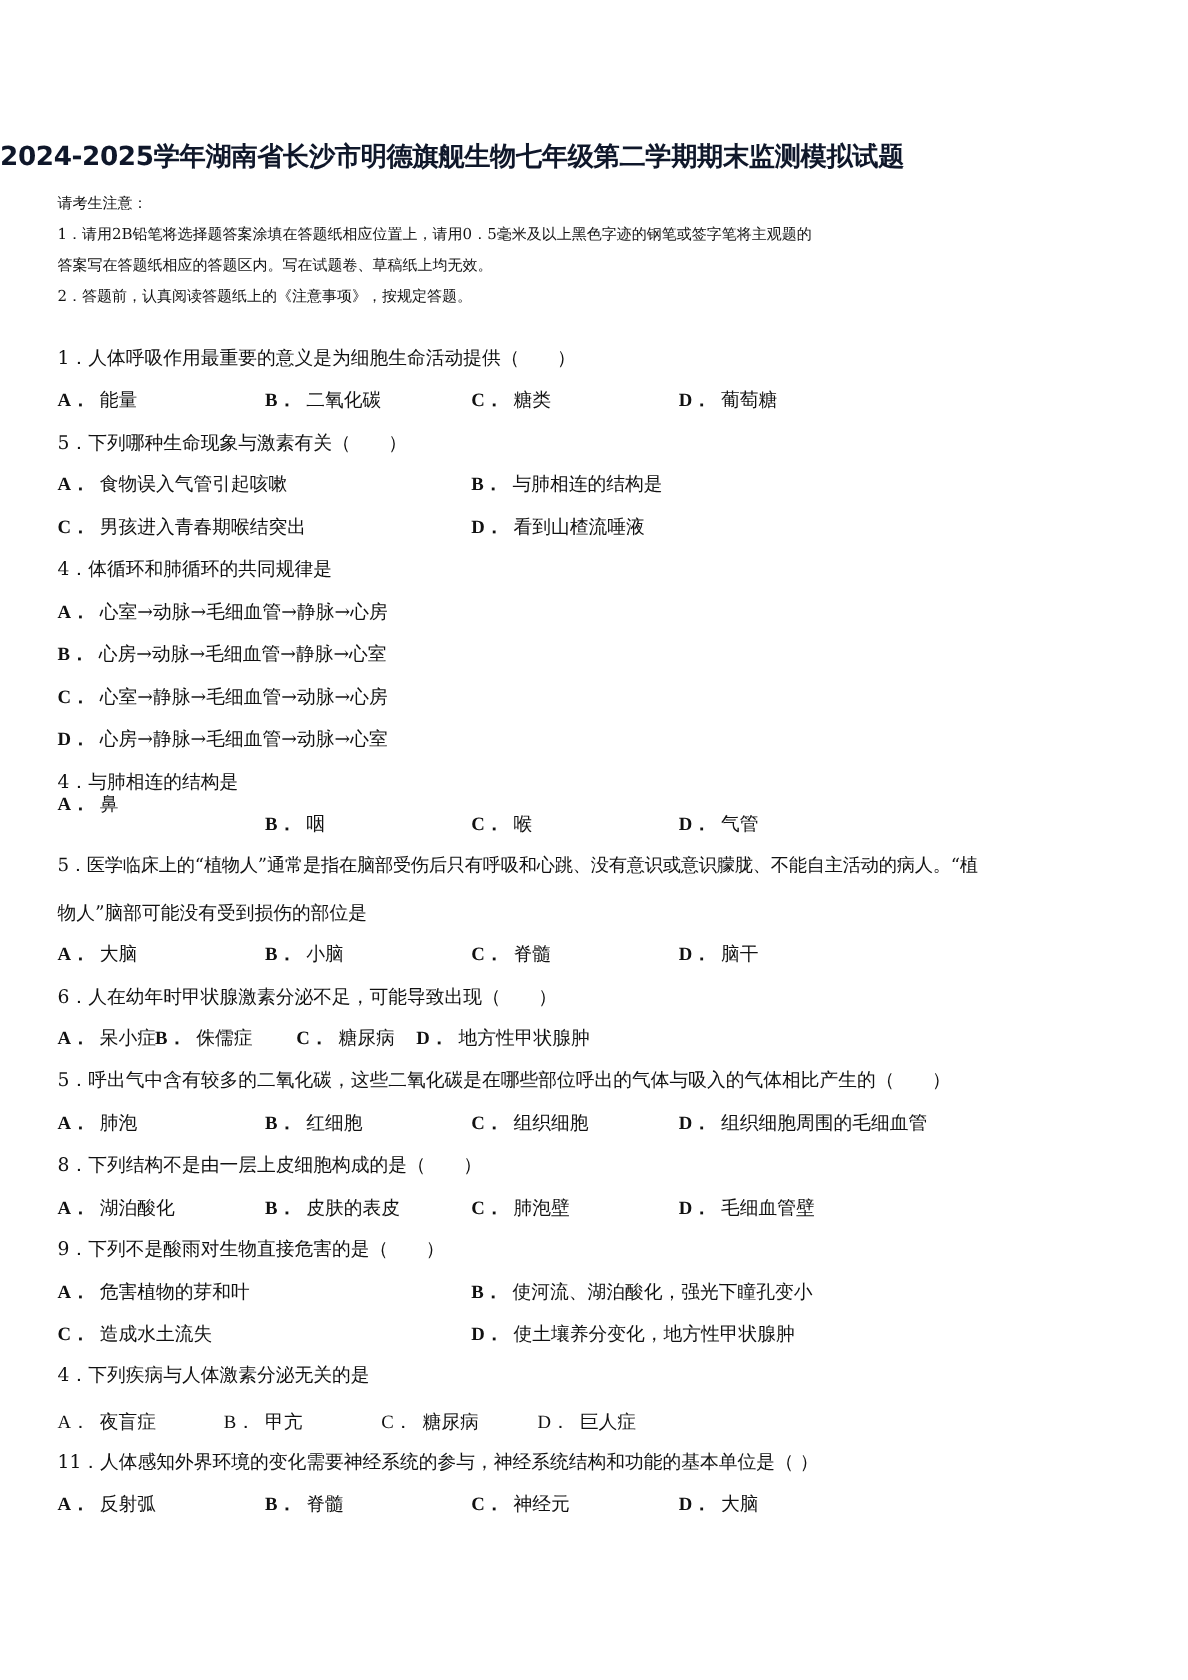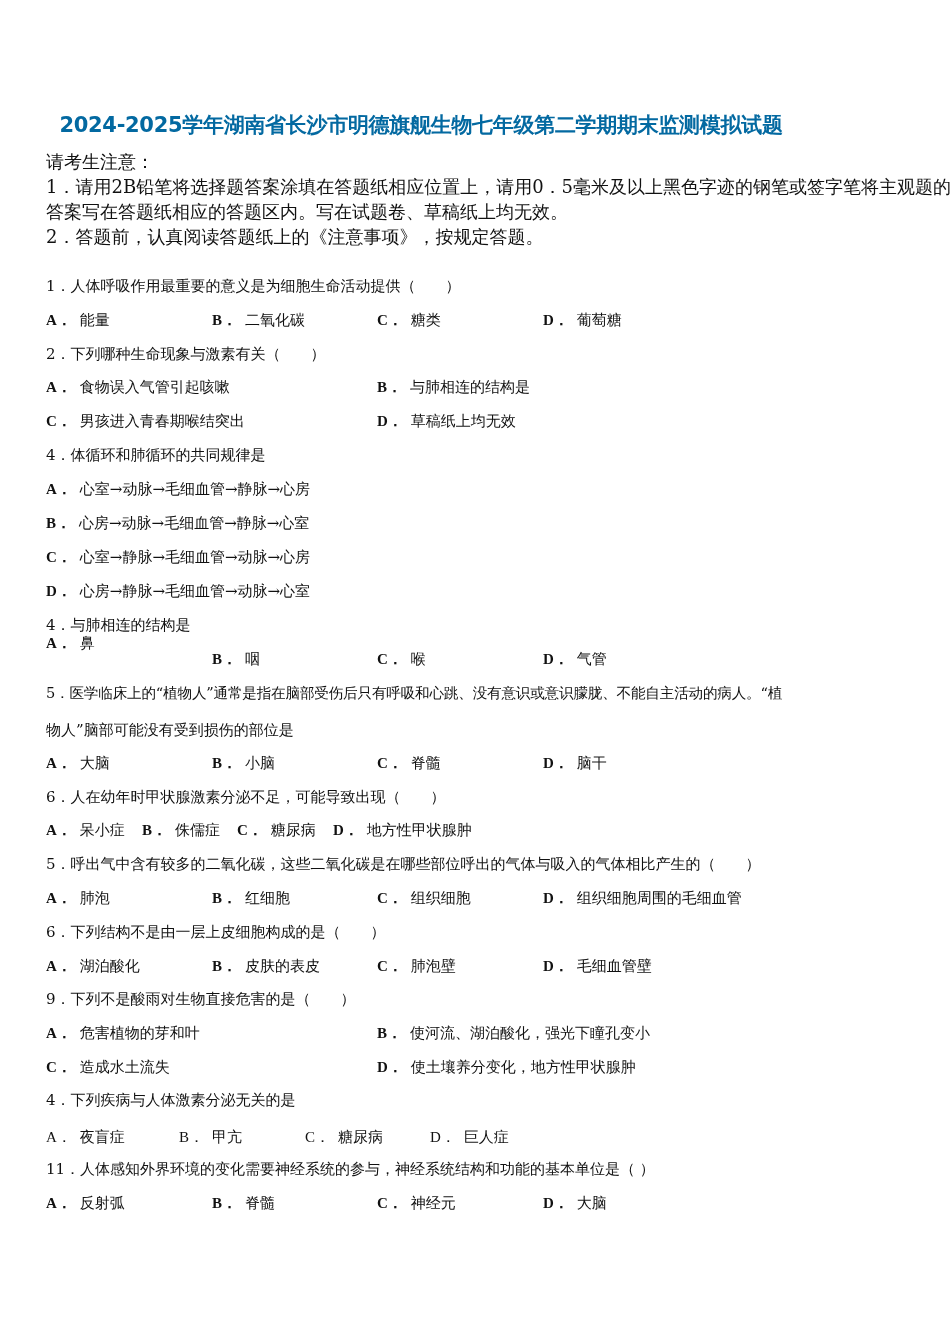--- a/index.html
+++ b/index.html
@@ -1,48 +1,48 @@
 <!DOCTYPE html>
 <html><head>
 <meta charset="utf-8">
 <style>
   html, body { margin: 0; padding: 0; background: #ffffff; }
   body { width: 950px; height: 1344px; position: relative; overflow: hidden;
          font-family: "DejaVu Serif", "Liberation Serif", serif; color: #111; }
-  .title { position: absolute; top: 111px; left: 0; width: 842px; text-align: center;
+  .title { position: absolute; top: 111px; left: 0; width: 842px; text-align: left;
            font-family: "DejaVu Sans", "Liberation Sans", sans-serif; font-weight: bold;
-           font-size: 21px; letter-spacing: -0.3px; color: #0369a1; }
+           font-size: 21px; letter-spacing: -0.3px; color: #0f172a; }
   .line { position: absolute; left: 46px; font-size: 15px; white-space: nowrap; line-height: 20px; }
   .opt { position: absolute; font-size: 15px; white-space: nowrap; line-height: 20px; }
   .lbl { font-weight: bold; font-family: "Liberation Serif", "DejaVu Serif", serif; margin-right: 8px; }
   .lbl.plain { font-weight: normal; }
-  .notice { font-size: 18px; }
+  .notice { font-size: 12px; }
 </style>
 </head>
 <body>
 
 <div>
   <div class="title">2024-2025学年湖南省长沙市明德旗舰生物七年级第二学期期末监测模拟试题</div>
 
   <div class="line notice" style="top:152px">请考生注意：</div>
   <div class="line notice" style="top:177px">1．请用2B铅笔将选择题答案涂填在答题纸相应位置上，请用0．5毫米及以上黑色字迹的钢笔或签字笔将主观题的</div>
   <div class="line notice" style="top:202px">答案写在答题纸相应的答题区内。写在试题卷、草稿纸上均无效。</div>
   <div class="line notice" style="top:227px">2．答题前，认真阅读答题纸上的《注意事项》，按规定答题。</div>
 
   <div class="line" style="top:276px">1．人体呼吸作用最重要的意义是为细胞生命活动提供（　　）</div>
   <div class="opt" style="top:310px;left:46px"><span class="lbl">A．</span><span>能量</span></div>
   <div class="opt" style="top:310px;left:212px"><span class="lbl">B．</span><span>二氧化碳</span></div>
   <div class="opt" style="top:310px;left:377px"><span class="lbl">C．</span><span>糖类</span></div>
   <div class="opt" style="top:310px;left:543px"><span class="lbl">D．</span><span>葡萄糖</span></div>
 
-  <div class="line" style="top:344px">2．下列哪种生命现象与激素有关（　　）</div>
+  <div class="line" style="top:344px">5．下列哪种生命现象与激素有关（　　）</div>
   <div class="opt" style="top:377px;left:46px"><span class="lbl">A．</span><span>食物误入气管引起咳嗽</span></div>
   <div class="opt" style="top:377px;left:377px"><span class="lbl">B．</span><span>与肺相连的结构是</span></div>
   <div class="opt" style="top:411px;left:46px"><span class="lbl">C．</span><span>男孩进入青春期喉结突出</span></div>
-  <div class="opt" style="top:411px;left:377px"><span class="lbl">D．</span><span>草稿纸上均无效</span></div>
+  <div class="opt" style="top:411px;left:377px"><span class="lbl">D．</span><span>看到山楂流唾液</span></div>
 
   <div class="line" style="top:445px">4．体循环和肺循环的共同规律是</div>
   <div class="opt" style="top:479px;left:46px"><span class="lbl">A．</span><span>心室→动脉→毛细血管→静脉→心房</span></div>
   <div class="opt" style="top:513px;left:46px"><span class="lbl">B．</span><span>心房→动脉→毛细血管→静脉→心室</span></div>
   <div class="opt" style="top:547px;left:46px"><span class="lbl">C．</span><span>心室→静脉→毛细血管→动脉→心房</span></div>
   <div class="opt" style="top:581px;left:46px"><span class="lbl">D．</span><span>心房→静脉→毛细血管→动脉→心室</span></div>
 
   <div class="line" style="top:615px">4．与肺相连的结构是</div>
   <div class="opt" style="top:633px;left:46px"><span class="lbl">A．</span><span>鼻</span></div>
   <div class="opt" style="top:649px;left:212px"><span class="lbl">B．</span><span>咽</span></div>
@@ -51,31 +51,31 @@
 
   <div class="line" style="top:683px;font-size:14.6px;letter-spacing:-0.2px">5．医学临床上的“植物人”通常是指在脑部受伤后只有呼吸和心跳、没有意识或意识朦胧、不能自主活动的病人。“植</div>
   <div class="line" style="top:720px">物人”脑部可能没有受到损伤的部位是</div>
   <div class="opt" style="top:753px;left:46px"><span class="lbl">A．</span><span>大脑</span></div>
   <div class="opt" style="top:753px;left:212px"><span class="lbl">B．</span><span>小脑</span></div>
   <div class="opt" style="top:753px;left:377px"><span class="lbl">C．</span><span>脊髓</span></div>
   <div class="opt" style="top:753px;left:543px"><span class="lbl">D．</span><span>脑干</span></div>
 
   <div class="line" style="top:787px">6．人在幼年时甲状腺激素分泌不足，可能导致出现（　　）</div>
   <div class="opt" style="top:820px;left:46px"><span class="lbl">A．</span><span>呆小症</span></div>
-  <div class="opt" style="top:820px;left:142px"><span class="lbl">B．</span><span>侏儒症</span></div>
+  <div class="opt" style="top:820px;left:124px"><span class="lbl">B．</span><span>侏儒症</span></div>
   <div class="opt" style="top:820px;left:237px"><span class="lbl">C．</span><span>糖尿病</span></div>
   <div class="opt" style="top:820px;left:333px"><span class="lbl">D．</span><span>地方性甲状腺肿</span></div>
 
   <div class="line" style="top:854px">5．呼出气中含有较多的二氧化碳，这些二氧化碳是在哪些部位呼出的气体与吸入的气体相比产生的（　　）</div>
   <div class="opt" style="top:888px;left:46px"><span class="lbl">A．</span><span>肺泡</span></div>
   <div class="opt" style="top:888px;left:212px"><span class="lbl">B．</span><span>红细胞</span></div>
   <div class="opt" style="top:888px;left:377px"><span class="lbl">C．</span><span>组织细胞</span></div>
   <div class="opt" style="top:888px;left:543px"><span class="lbl">D．</span><span>组织细胞周围的毛细血管</span></div>
 
-  <div class="line" style="top:922px">6．下列结构不是由一层上皮细胞构成的是（　　）</div>
+  <div class="line" style="top:922px">8．下列结构不是由一层上皮细胞构成的是（　　）</div>
   <div class="opt" style="top:956px;left:46px"><span class="lbl">A．</span><span>湖泊酸化</span></div>
   <div class="opt" style="top:956px;left:212px"><span class="lbl">B．</span><span>皮肤的表皮</span></div>
   <div class="opt" style="top:956px;left:377px"><span class="lbl">C．</span><span>肺泡壁</span></div>
   <div class="opt" style="top:956px;left:543px"><span class="lbl">D．</span><span>毛细血管壁</span></div>
 
   <div class="line" style="top:989px">9．下列不是酸雨对生物直接危害的是（　　）</div>
   <div class="opt" style="top:1023px;left:46px"><span class="lbl">A．</span><span>危害植物的芽和叶</span></div>
   <div class="opt" style="top:1023px;left:377px"><span class="lbl">B．</span><span>使河流、湖泊酸化，强光下瞳孔变小</span></div>
   <div class="opt" style="top:1057px;left:46px"><span class="lbl">C．</span><span>造成水土流失</span></div>
   <div class="opt" style="top:1057px;left:377px"><span class="lbl">D．</span><span>使土壤养分变化，地方性甲状腺肿</span></div>

